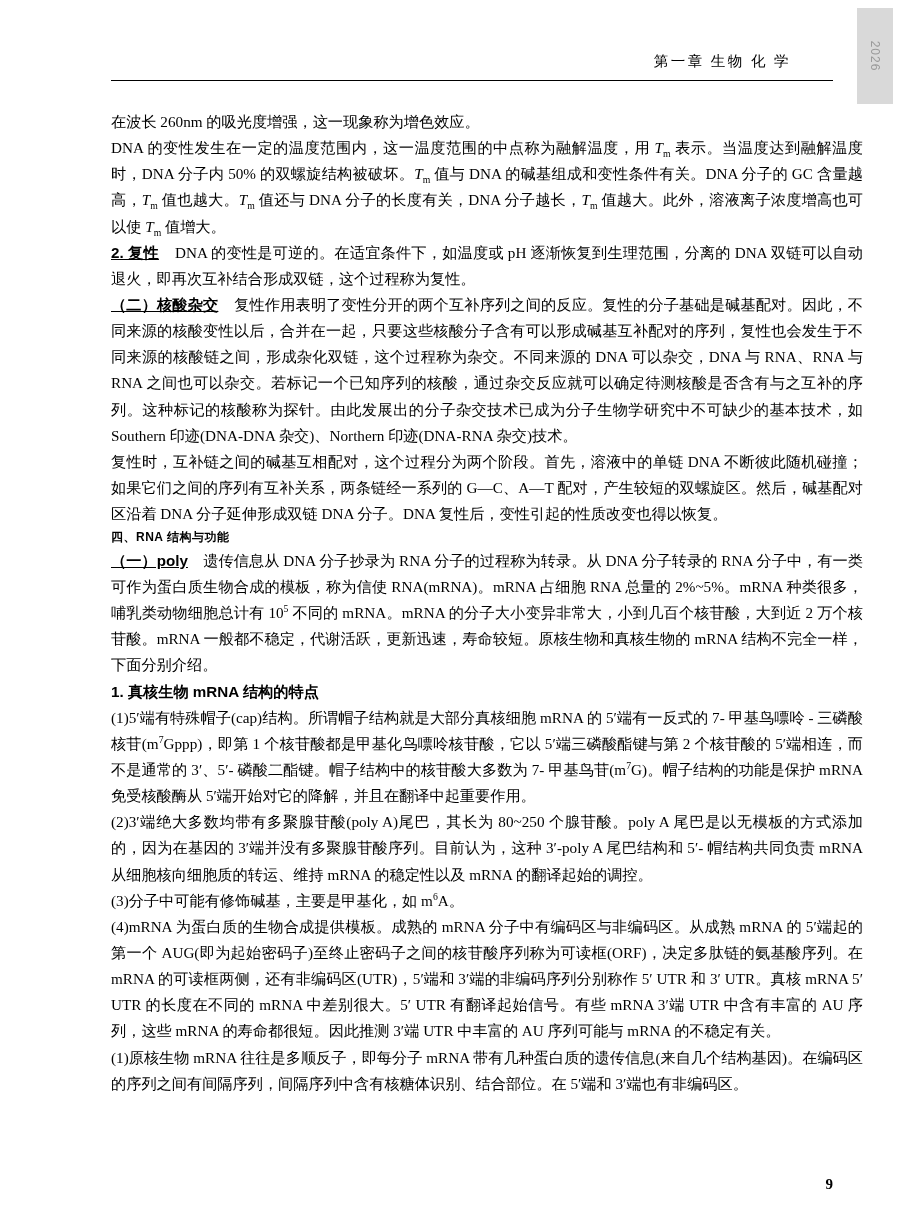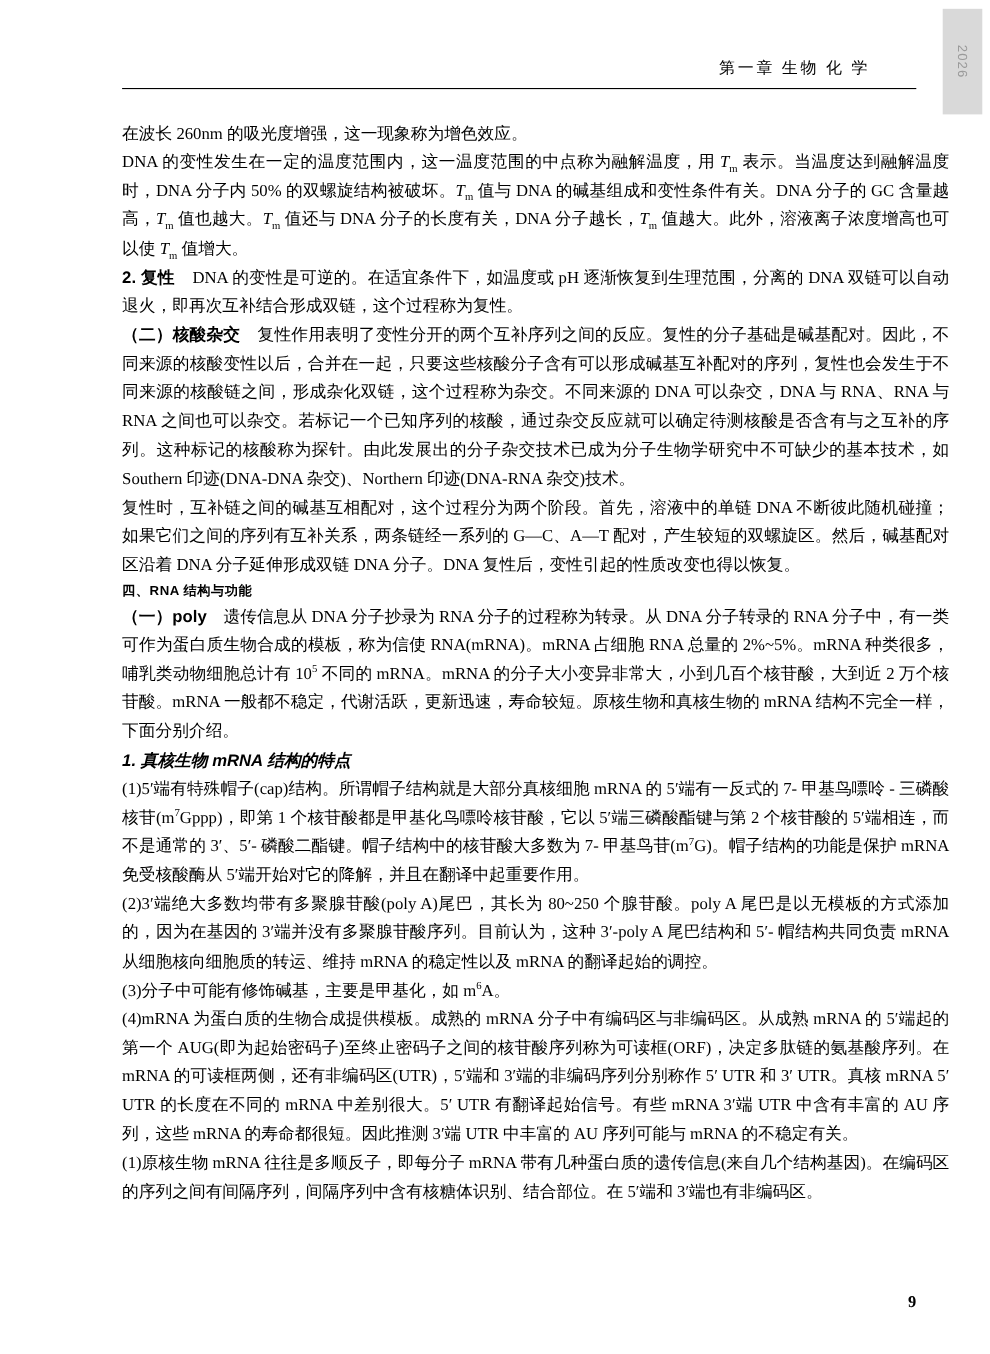--- a/index.html
+++ b/index.html
@@ -90,26 +90,26 @@
     margin-bottom: 10px;
     text-indent: 2em;
     font-family: "Liberation Sans", "DejaVu Sans", sans-serif;
     font-weight: bold;
     font-size: 12px;
     letter-spacing: 0.5px;
   }
   .bold {
     font-weight: bold;
     font-family: "Liberation Sans", "DejaVu Sans", sans-serif;
+    text-decoration: underline;
   }
   .sub-head {
     text-indent: 2em;
     font-weight: bold;
     font-family: "Liberation Sans", "DejaVu Sans", sans-serif;
-    font-style: italic;
   }
   sub, sup {
     font-size: 64%;
     line-height: 0;
   }
 
   
   .page-number {
     position: absolute;
     right: 60px;

